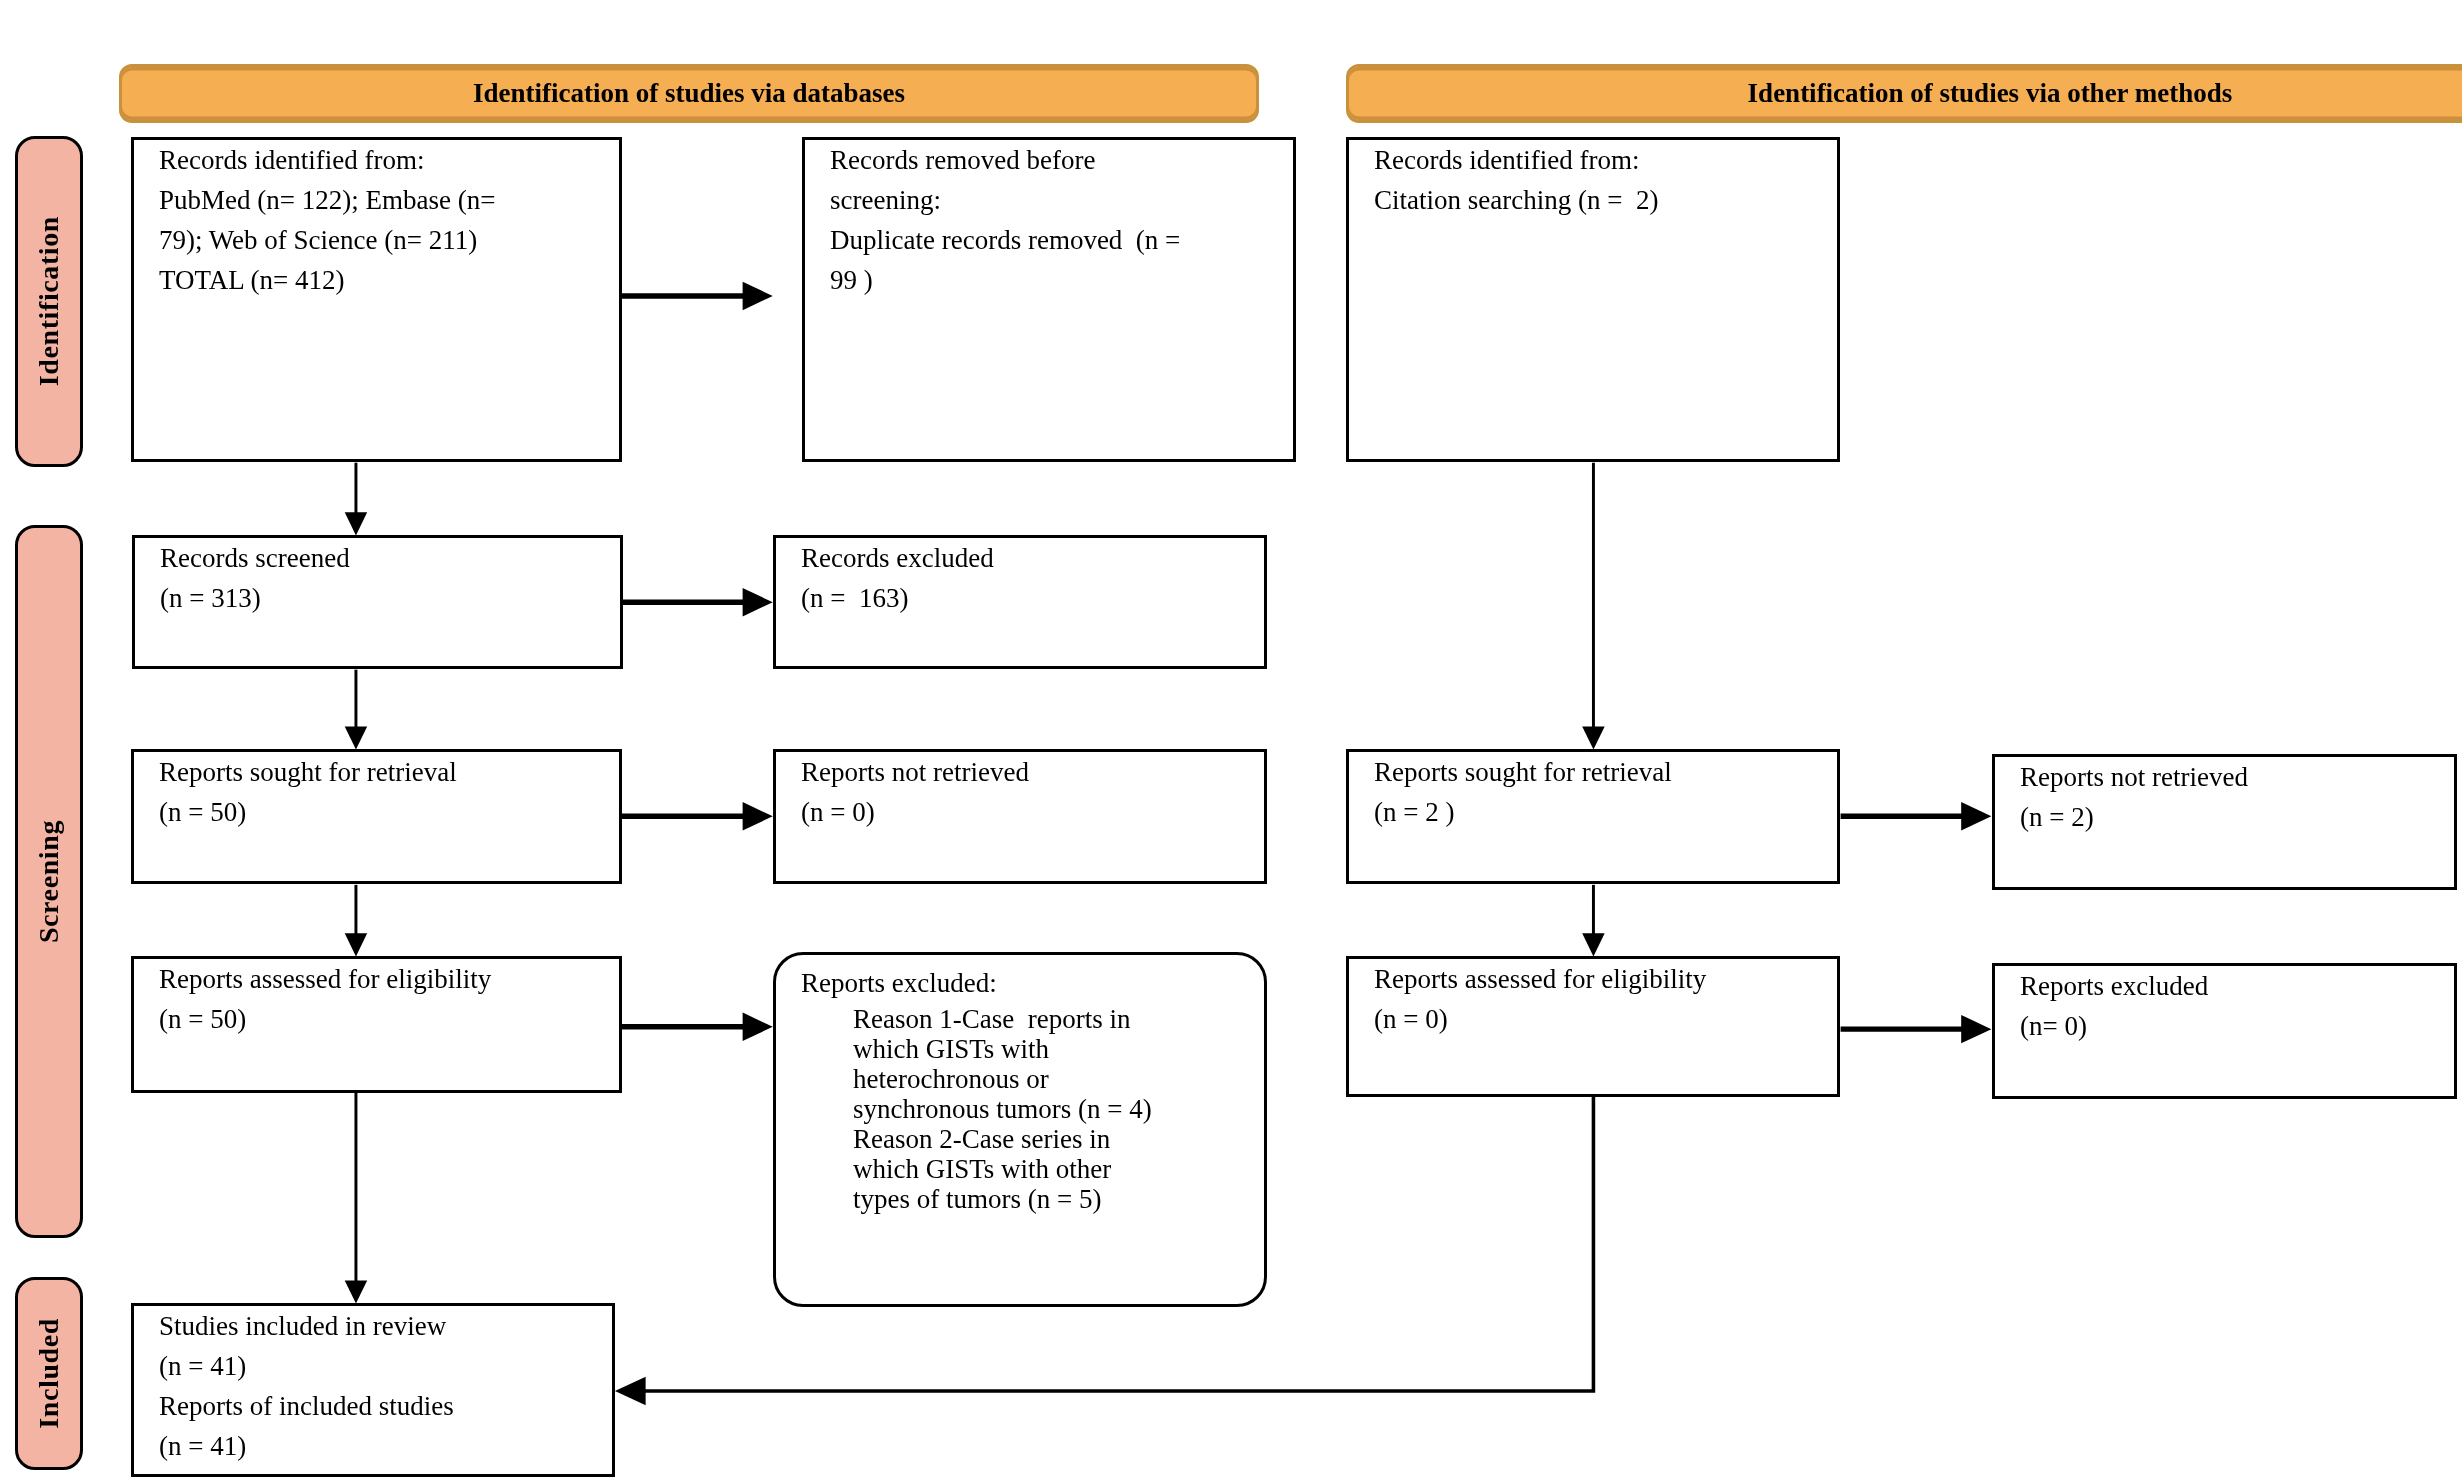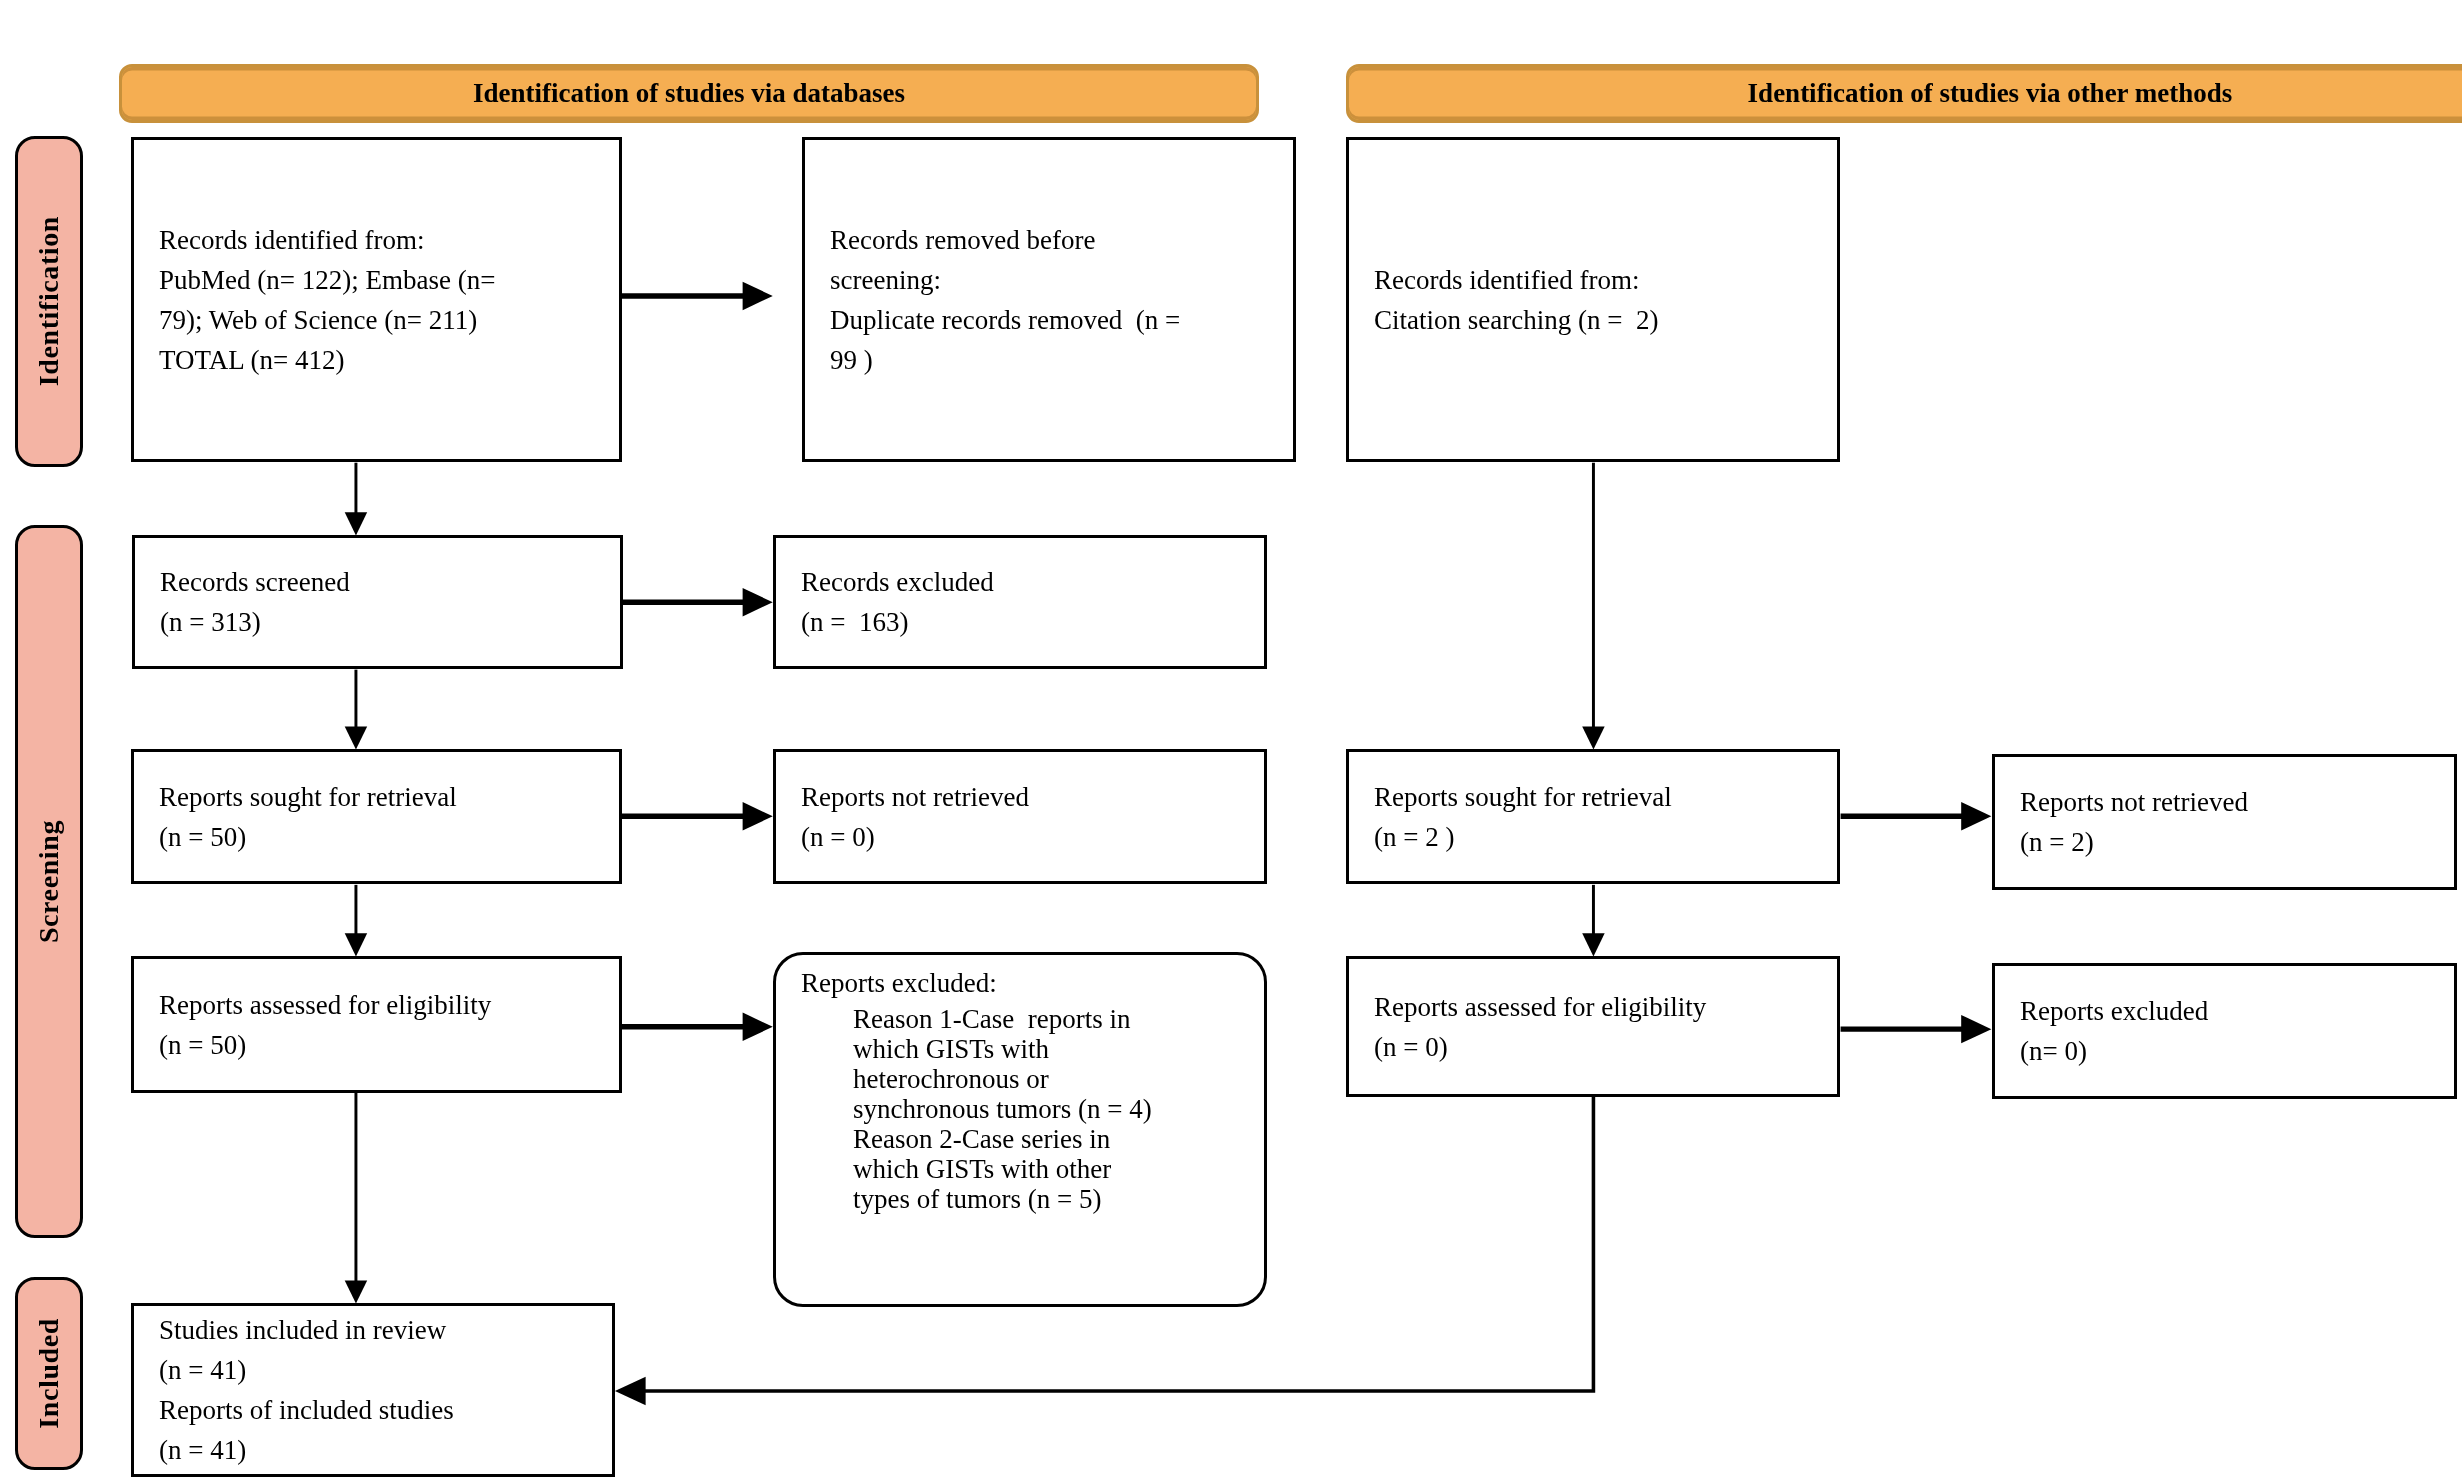--- a/index.html
+++ b/index.html
@@ -11,21 +11,21 @@
           display:flex;align-items:center;justify-content:center;
           font-weight:bold;font-size:27px;box-shadow:inset 0 3.5px 0 rgba(130,90,20,.35), inset 0 -3.5px 0 rgba(130,90,20,.35);margin-top:48px;}
 
   .stage{position:absolute;left:15px;width:68px;box-sizing:border-box;
          background:#F4B4A4;border:3px solid #000;border-radius:20px;
          display:flex;align-items:center;justify-content:center;}
   .stage-label{writing-mode:vertical-rl;transform:rotate(180deg);
                font-weight:bold;font-size:28px;letter-spacing:0.6px;}
 
   .fbox{position:absolute;background:#ffffff;border:3.5px solid #000;box-sizing:border-box;
-        display:flex;align-items:center;}
+        display:flex;align-items:flex-start;}
   .btxt{white-space:pre-wrap;font-size:27px;line-height:40px;
         padding-left:25px;padding-right:7px;}
 
   .fbox.top-align{align-items:flex-start;border-radius:30px;}
   .kwrap{padding-top:8.3px;}
   .kwrap .btxt{line-height:41px;}
   .kwrap .kindent{padding-left:77px;line-height:30px;}
 
   svg.arrows{position:absolute;left:0;top:0;}
 </style>

